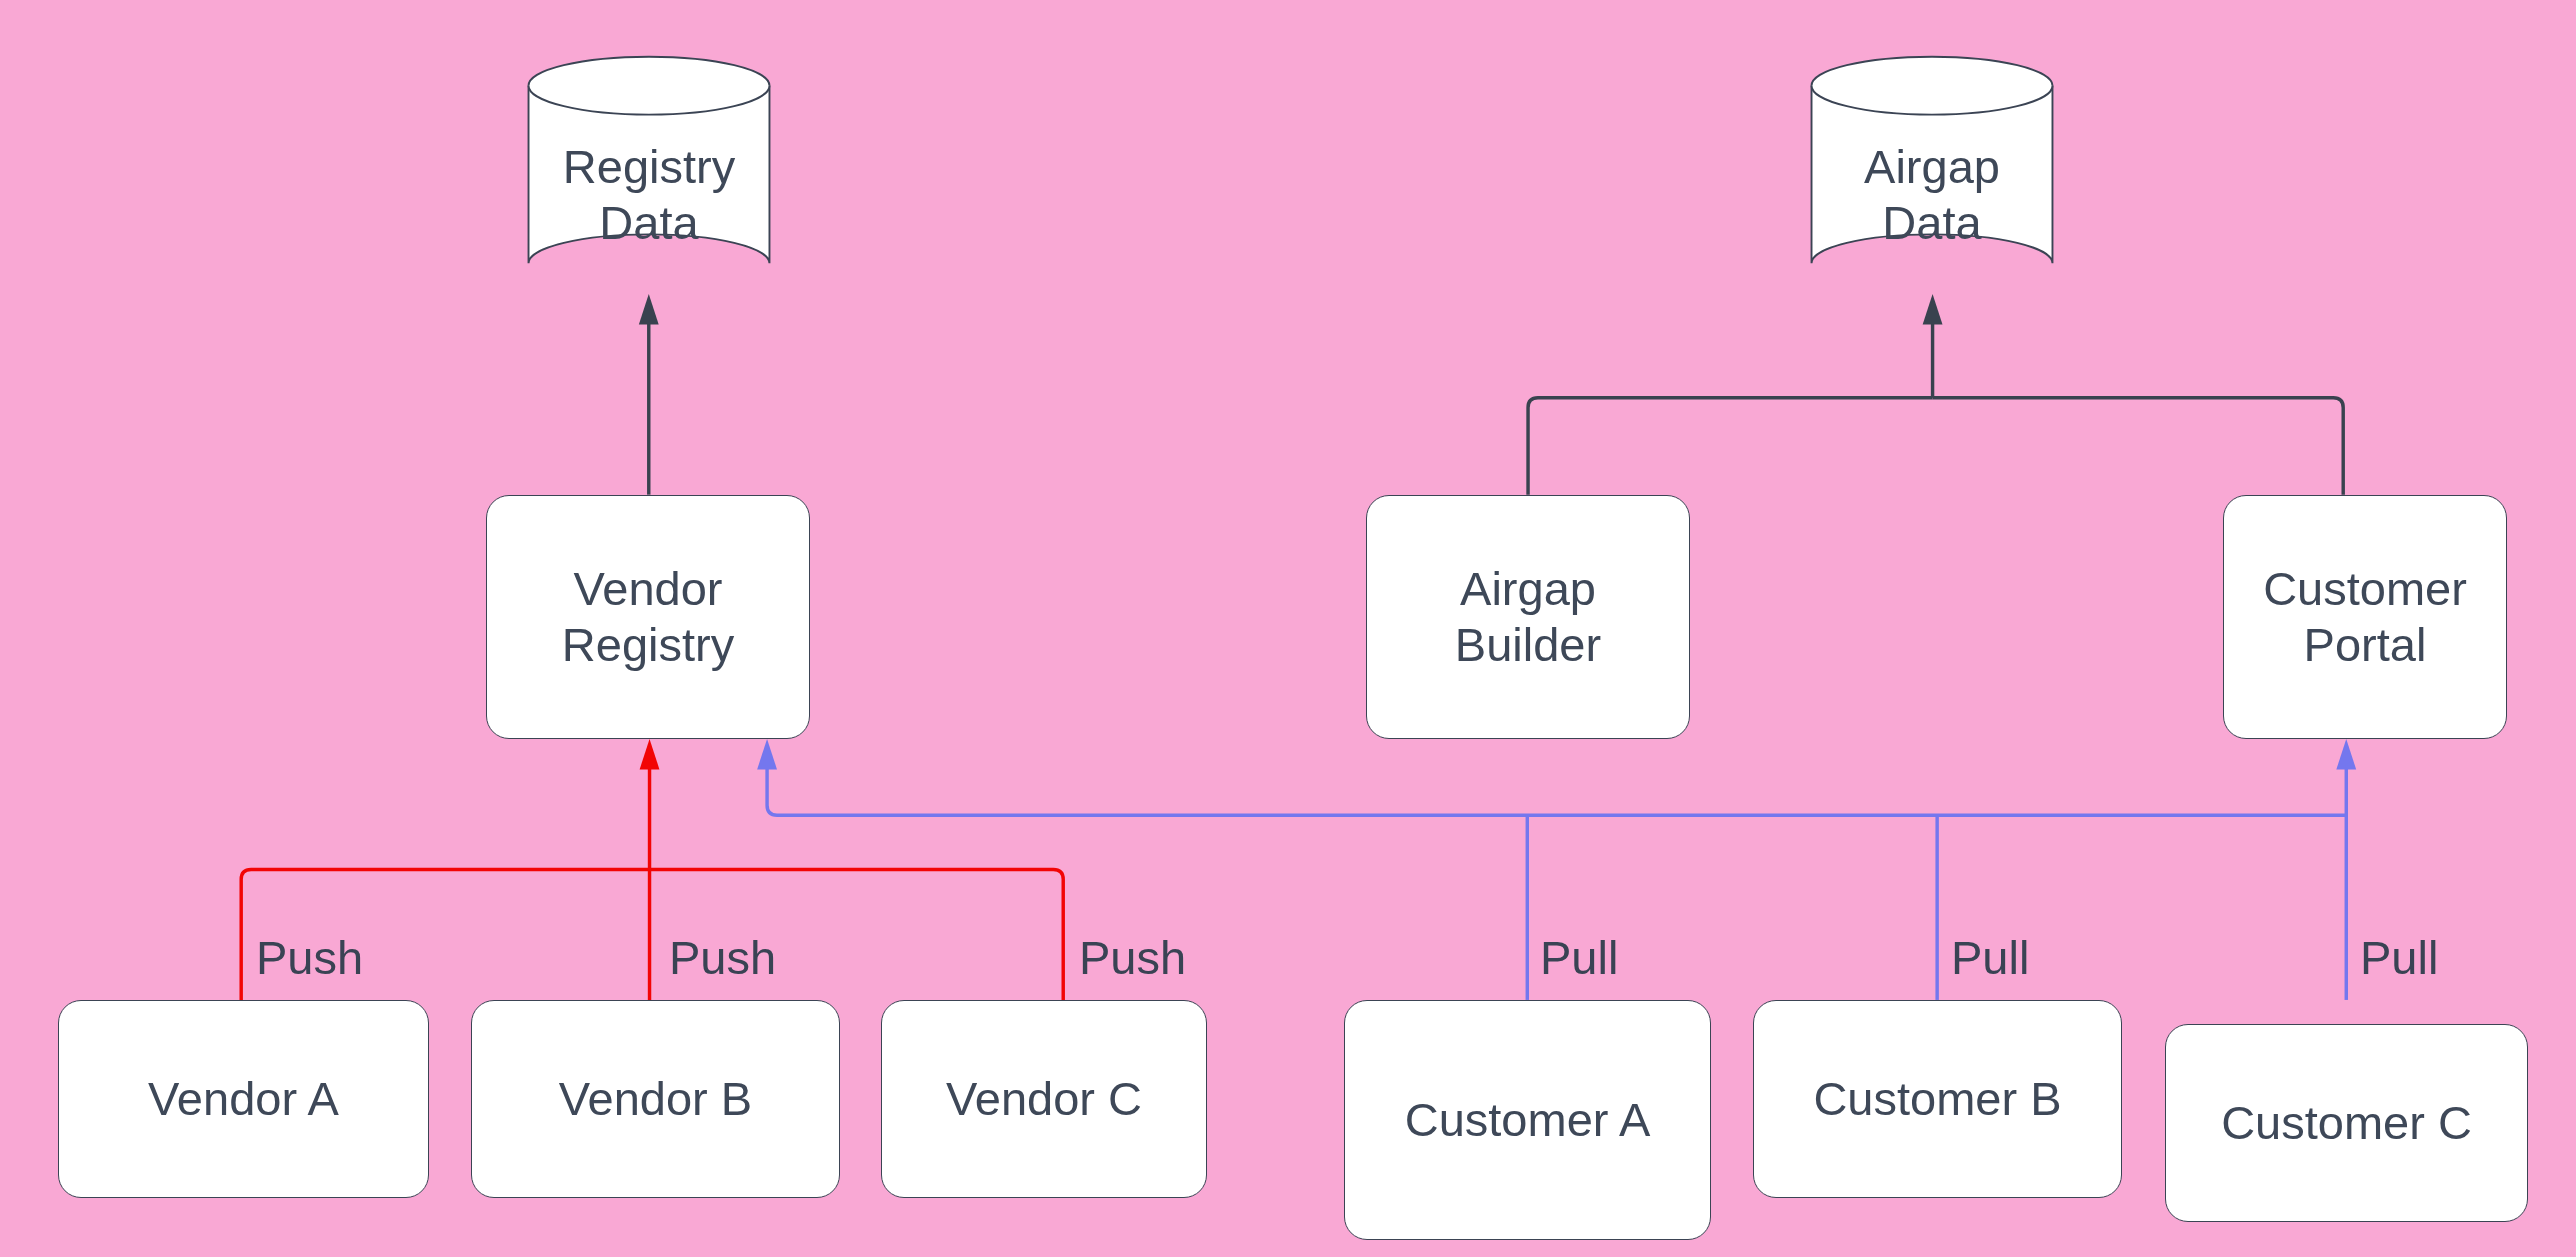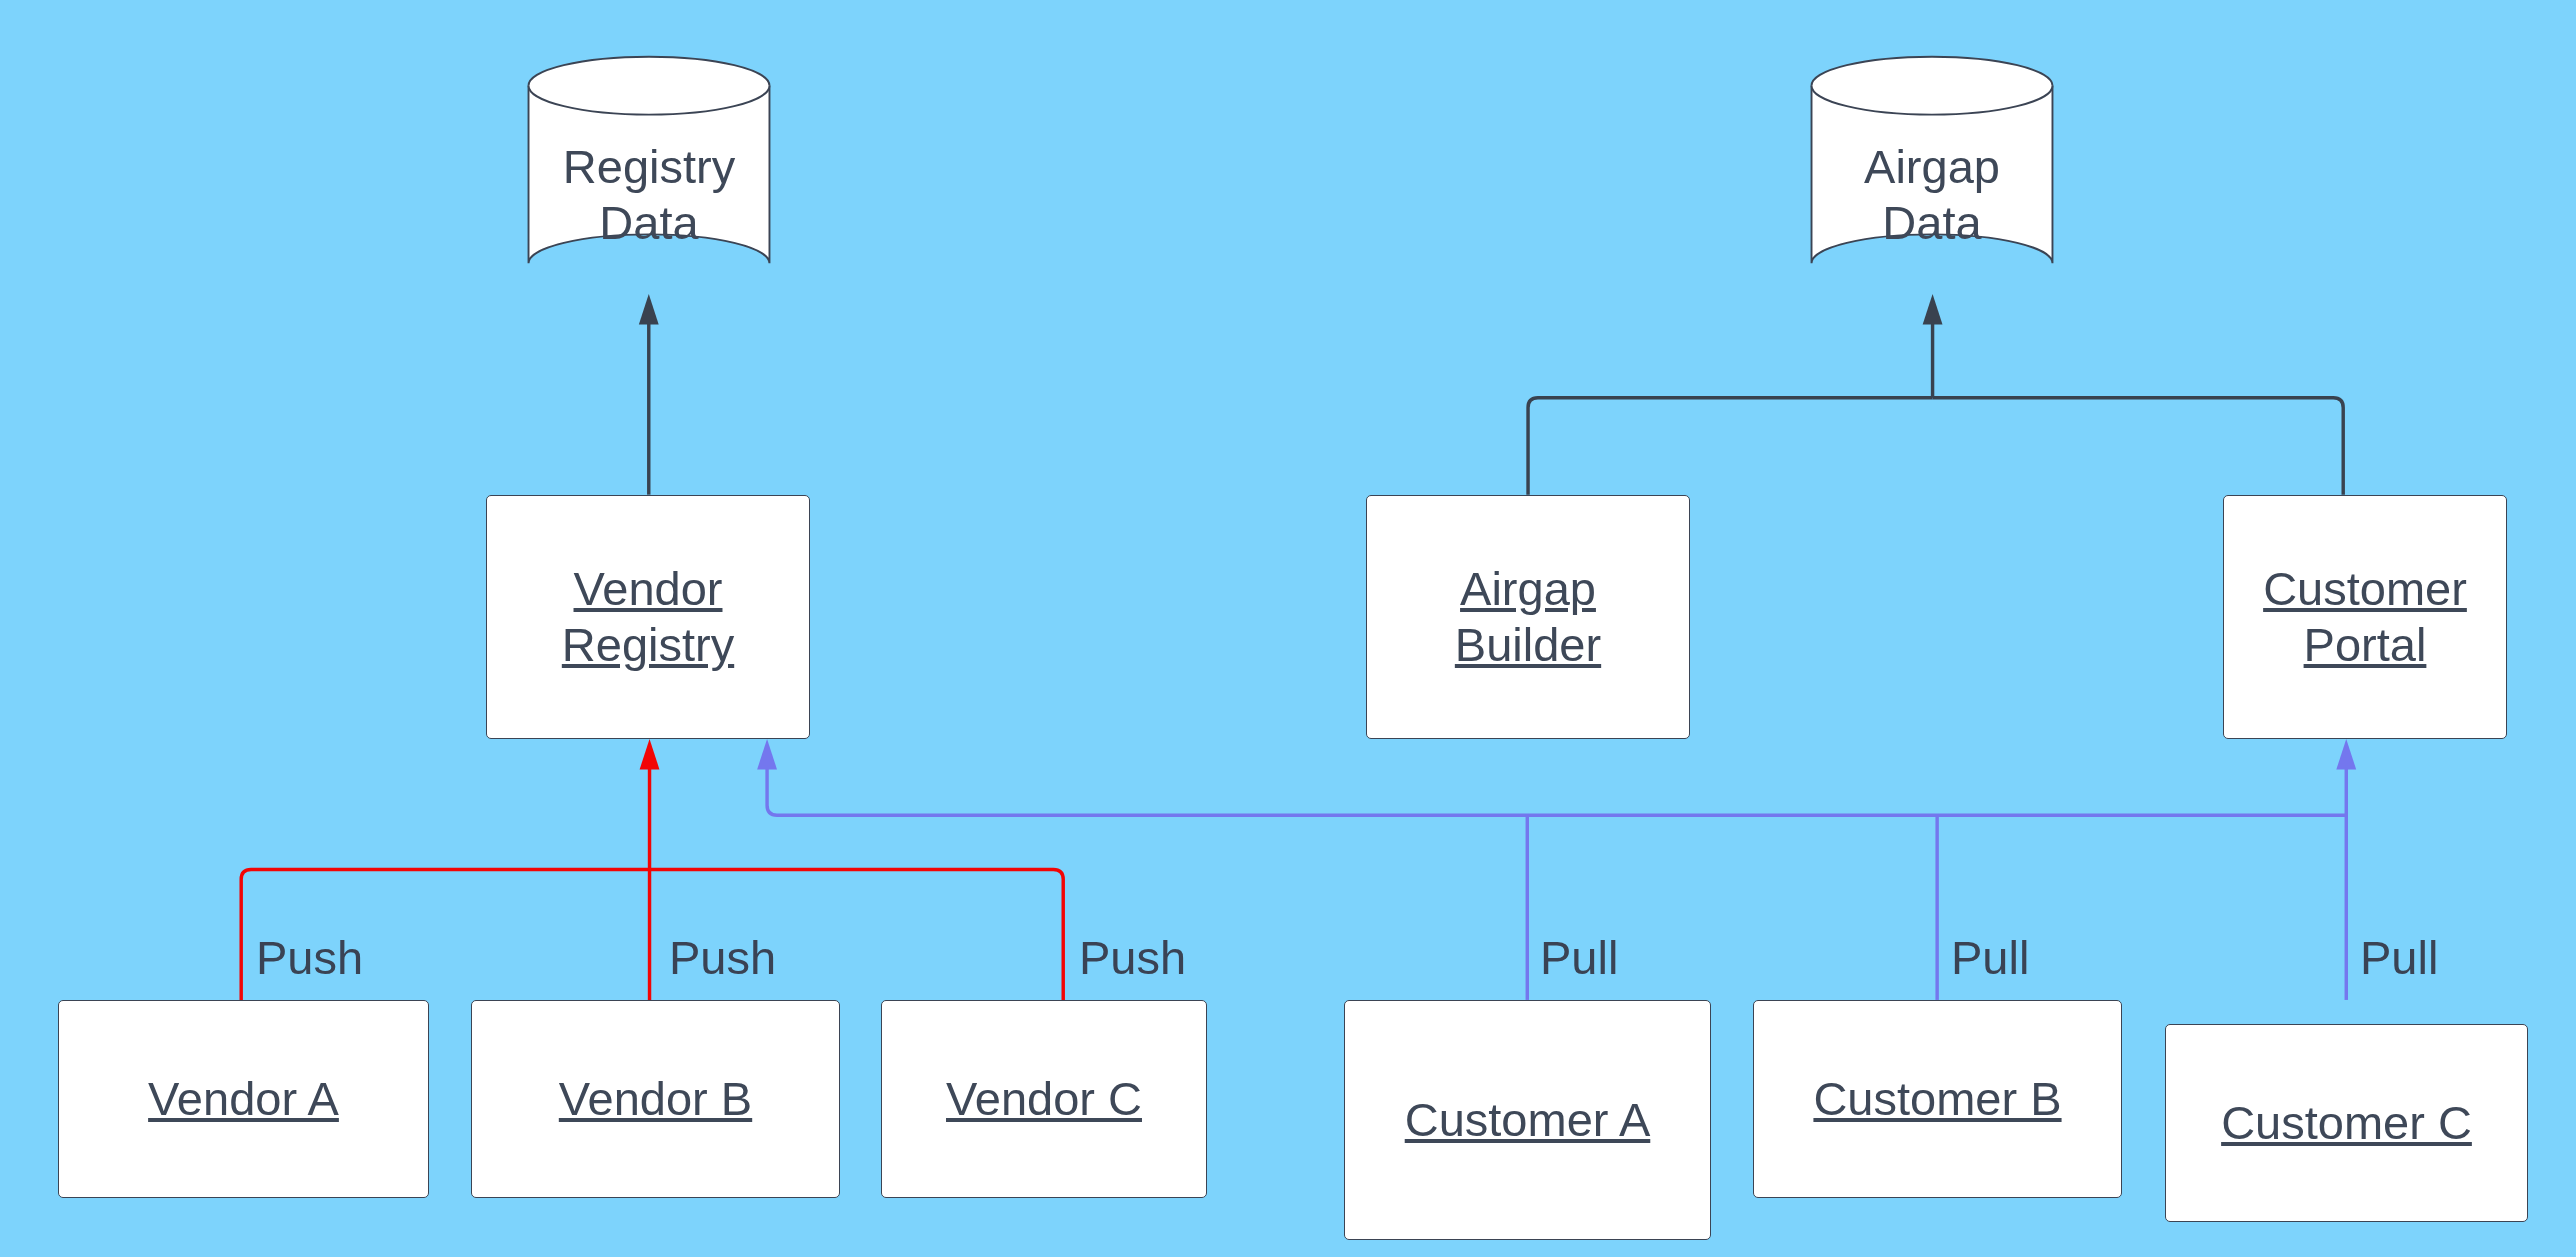--- a/index.html
+++ b/index.html
@@ -4,21 +4,21 @@
 <style>
   html, body {
     margin: 0;
     padding: 0;
     background: #ffffff;
   }
   .canvas {
     position: relative;
     width: 2576px;
     height: 1258px;
-    background: #7dd3fc;
+    background: #f9a8d4;
     font-family: "Liberation Sans", sans-serif;
     overflow: hidden;
   }
   .edge-layer {
     position: absolute;
     left: 0; top: 0;
     width: 2576px;
     height: 1258px;
   }
   .edge-layer path {
@@ -37,22 +37,21 @@
     justify-content: center;
     text-align: center;
     color: #3e4858;
     font-size: 47px;
     line-height: 56px;
     white-space: pre-line;
   }
   .node.box {
     background: #ffffff;
     border: 1.9px solid #3b4454;
-    border-radius: 5px;
-    text-decoration: underline;
+    border-radius: 23px;
   }
   .node.cylinder {
     border: none;
     background: transparent;
   }
   .cyl-shape {
     position: absolute;
     left: 0; top: 0;
     width: 100%;
     height: 100%;

